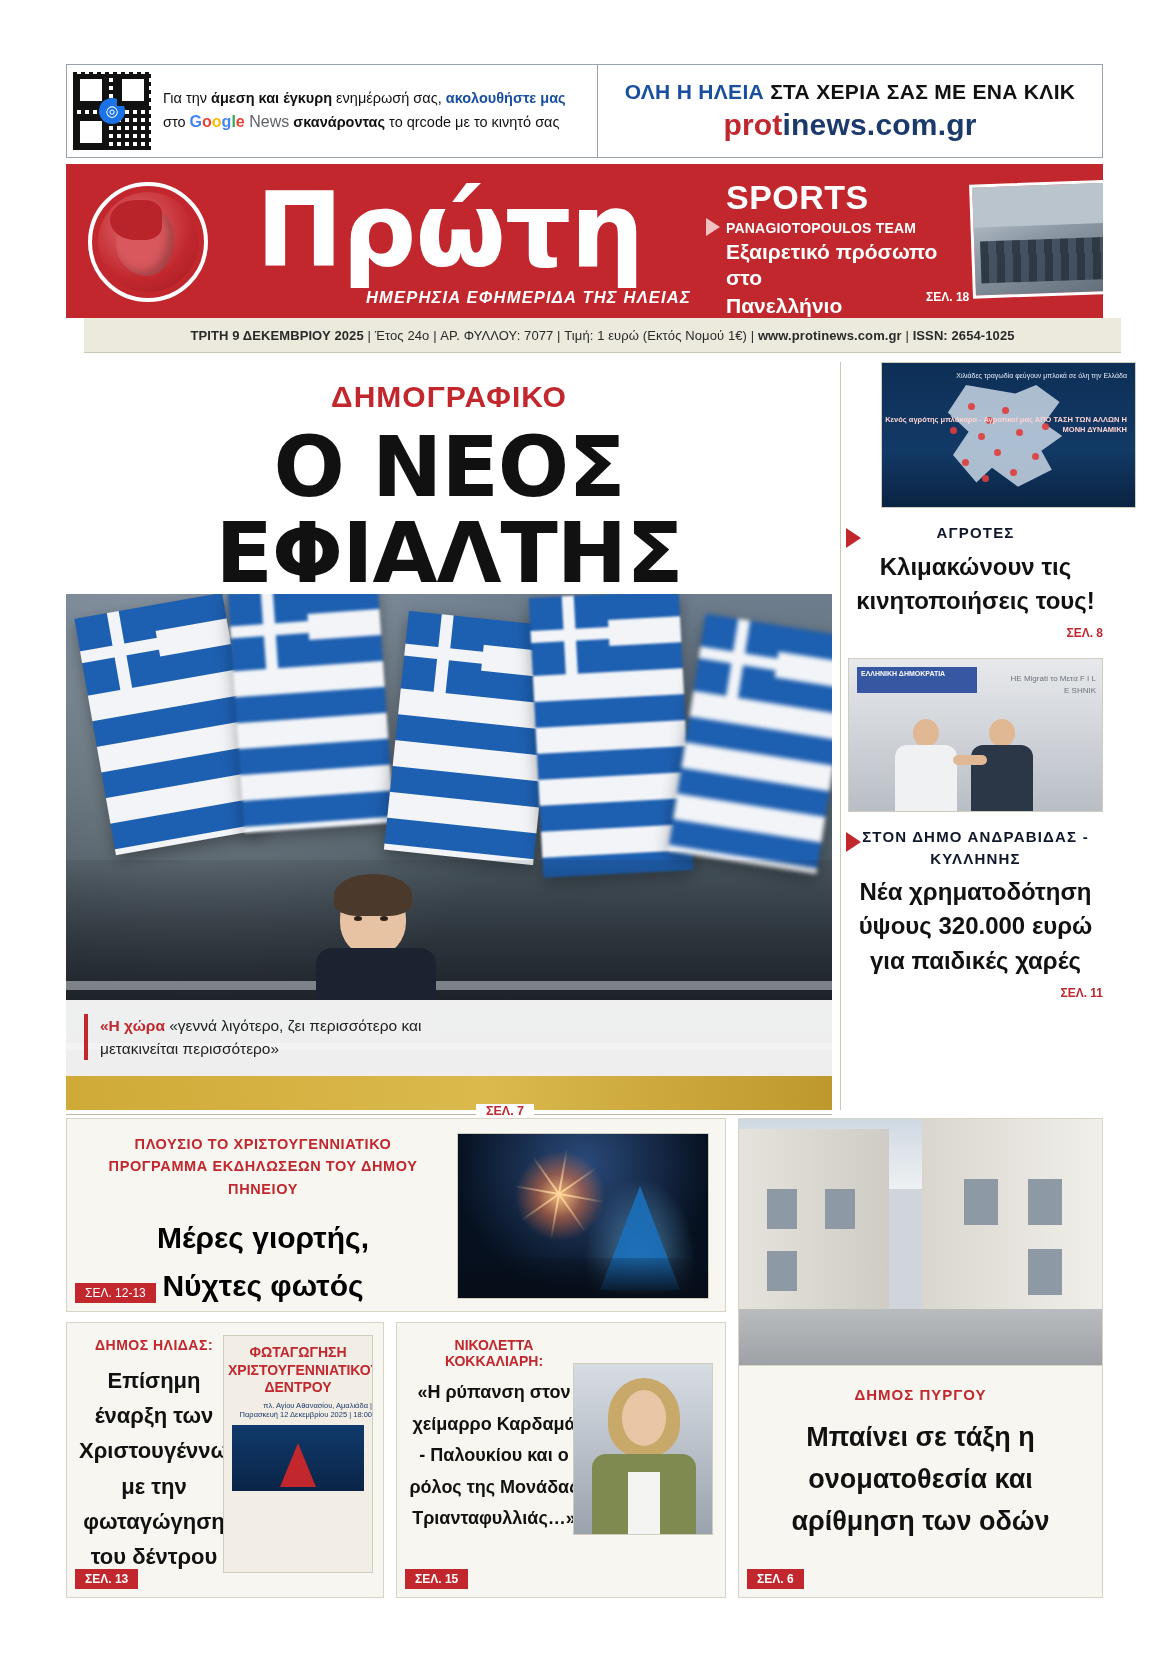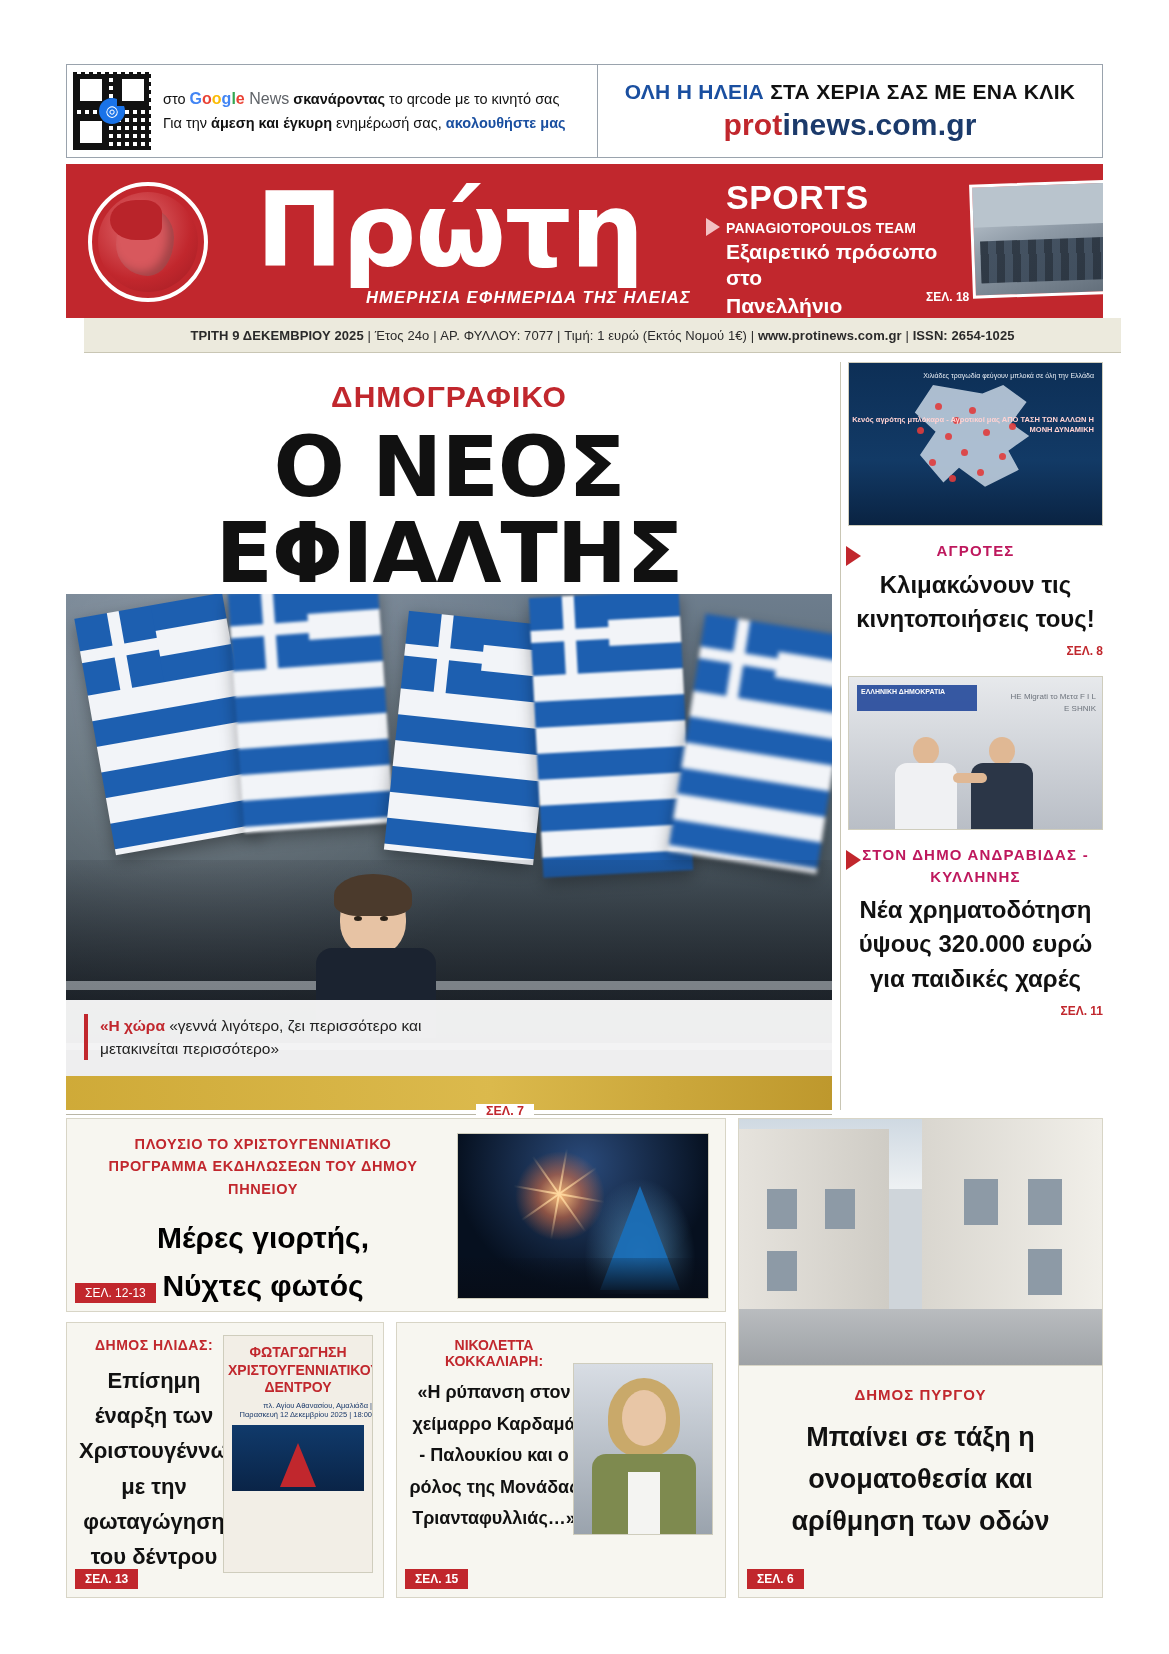--- a/index.html
+++ b/index.html
@@ -213,23 +213,24 @@
   }
   .lead-page {
     position:absolute; left:410px; top:742px; font-size:12.5px; font-weight:bold; color:#c1272d;
     background:#fff; padding:0 10px;
   }
 
   
   .rail-col { position:absolute; left:848px; top:362px; width:255px; }
   .rail-divider { position:absolute; left:840px; top:362px; width:1px; height:748px; background:#c9c6b4; }
   .rail-photo-1 {
-    width:255px; height:164px; border:1px solid #cfcdbd; box-sizing:border-box; overflow:hidden;
+    width:255px; height:146px; border:1px solid #cfcdbd; box-sizing:border-box; overflow:hidden;
     background:linear-gradient(180deg,#0d2f56 0%, #123a66 60%, #0a2342 100%);
     position:relative;
+    margin-left:33px;
   }
   .map-shape {
     position:absolute; left:58px; top:22px; width:130px; height:106px;
     background:#c8d6e4;
     clip-path: polygon(20% 0%, 58% 8%, 74% 0%, 92% 16%, 80% 36%, 94% 48%, 78% 62%, 86% 80%, 60% 96%, 40% 78%, 28% 92%, 10% 66%, 22% 44%, 6% 26%);
     opacity:.85;
   }
   .map-dots { position:absolute; inset:0; }
   .map-dots i {
     position:absolute; width:7px; height:7px; border-radius:50%; background:#e03c3c; opacity:.9;
@@ -240,21 +241,21 @@
   .rail-photo-1 .t2 {
     position:absolute; right:8px; top:52px; font-size:7.5px; color:#ffd2d2; text-align:right; line-height:1.35;
     font-weight:bold;
   }
   .rail-item { margin-top:14px; position:relative; }
   .rail-arrow {
     position:absolute; left:-2px; top:6px; width:0; height:0;
     border-left:15px solid #c1272d; border-top:10px solid transparent; border-bottom:10px solid transparent;
   }
   .rail-kicker {
-    text-align:center; color:#be185d; font-size:15px; font-weight:bold; letter-spacing:1.2px;
+    text-align:center; color:#0f172a; font-size:15px; font-weight:bold; letter-spacing:1.2px;
     line-height:1.45;
   }
   .rail-head {
     text-align:center; font-size:24px; font-weight:bold; line-height:1.42; margin-top:6px; color:#111;
   }
   .rail-page { text-align:right; font-size:12px; font-weight:bold; color:#c1272d; margin-top:8px; }
   .rail-photo-2 {
     width:255px; height:154px; margin-top:18px; border:1px solid #cfcdbd; box-sizing:border-box;
     position:relative; overflow:hidden; background:#c8ccd2;
   }
@@ -373,26 +374,26 @@
 <div class="page">
 
   <div class="promo">
     <div class="promo-left">
       <div class="qr">
         <div class="qr-dot"></div>
         <div class="qr-logo">◎</div>
       </div>
       <div class="promo-text">
         <div>
+          <span>Για την </span><span class="b">άμεση και έγκυρη</span><span> ενημέρωσή σας, </span><span class="blue">ακολουθήστε μας</span>
+        </div>
+        <div>
           <span>στο </span>
           <span class="gnews"><span class="g1">G</span><span class="g2">o</span><span class="g3">o</span><span class="g4">g</span><span class="g5">l</span><span class="g6">e</span> <span class="news">News</span></span>
           <span class="b">σκανάροντας</span><span> το qrcode με το κινητό σας</span>
-        </div>
-        <div>
-          <span>Για την </span><span class="b">άμεση και έγκυρη</span><span> ενημέρωσή σας, </span><span class="blue">ακολουθήστε μας</span>
         </div>
       </div>
     </div>
     <div class="promo-right">
       <div class="l1">
         <span class="hl">ΟΛΗ Η ΗΛΕΙΑ</span><span> ΣΤΑ ΧΕΡΙΑ ΣΑΣ ΜΕ ΕΝΑ ΚΛΙΚ</span>
       </div>
       <div class="l2">
         <span class="pr">prot</span><span class="rest">inews.com.gr</span>
       </div>

